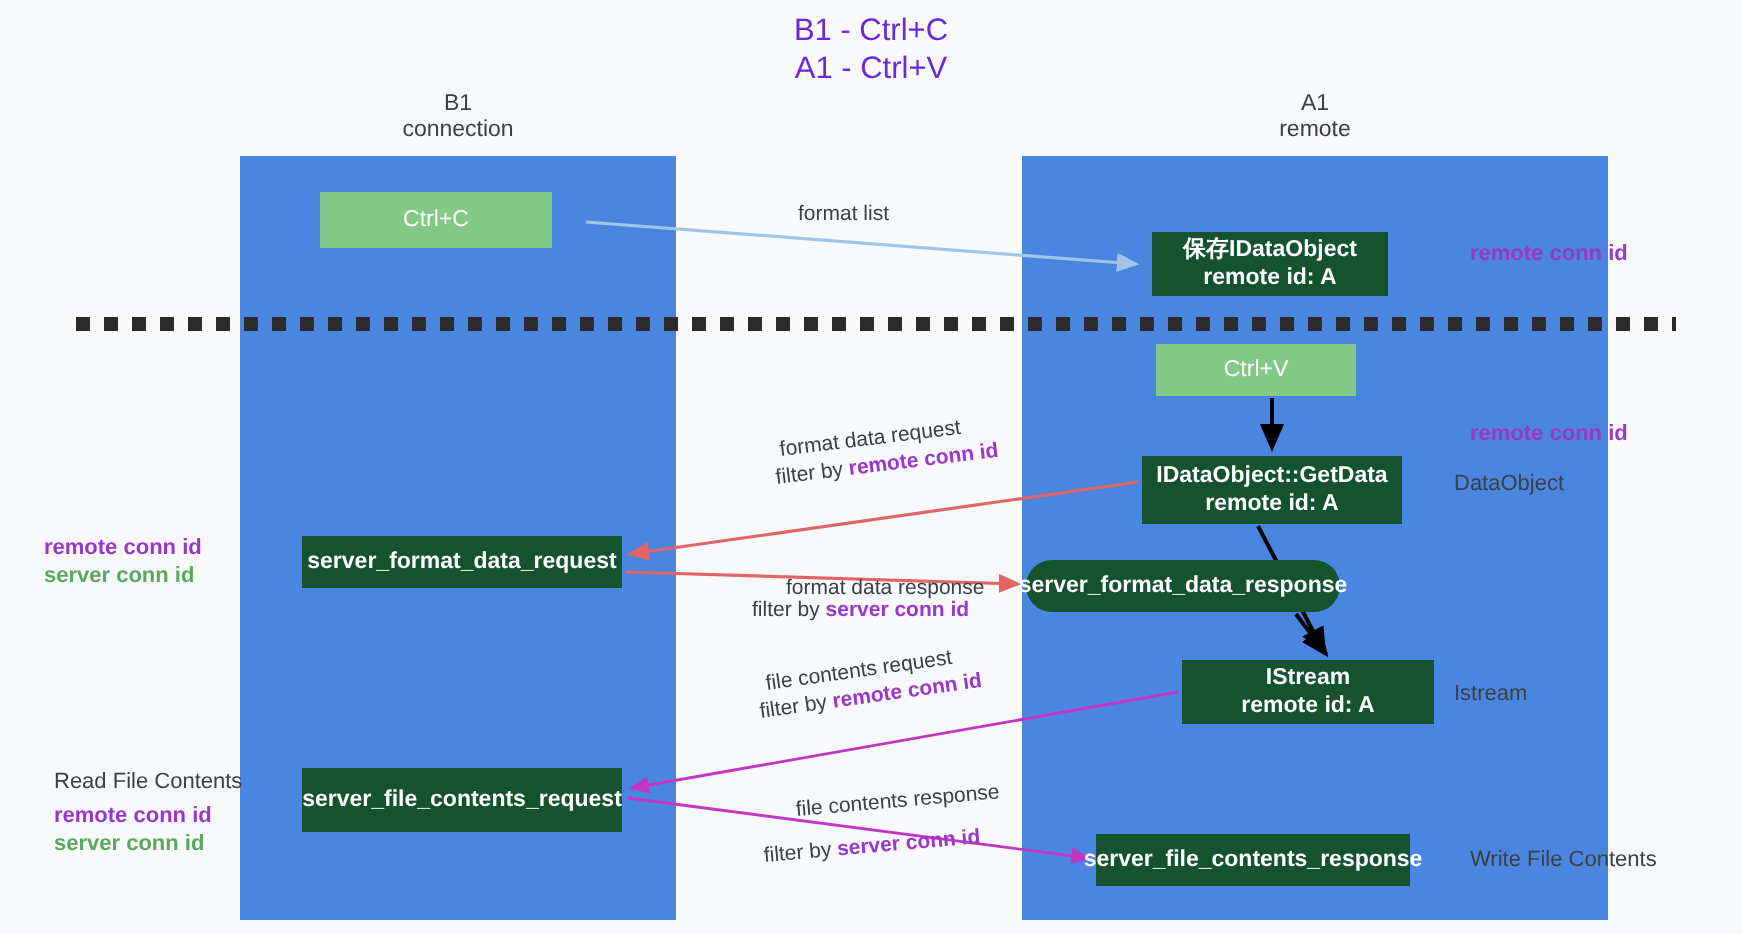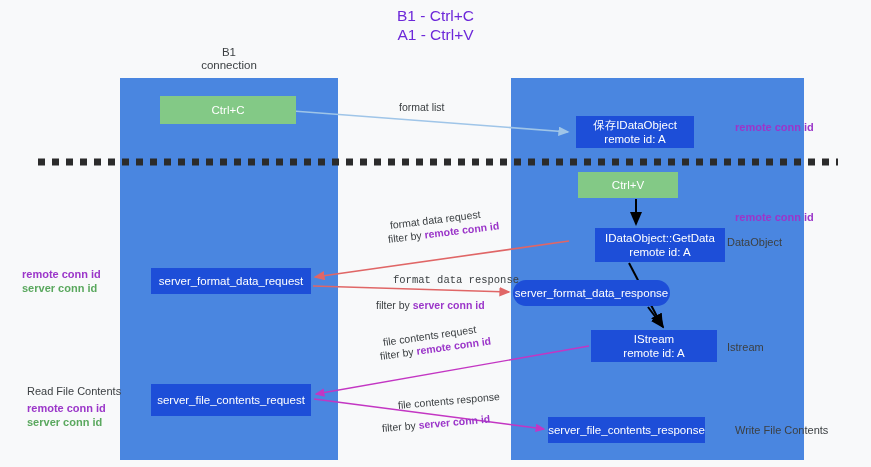--- a/index.html
+++ b/index.html
@@ -57,26 +57,26 @@
     flex-direction: column;
     align-items: center;
     justify-content: center;
     text-align: center;
     color: #ffffff;
     font-size: 11.5px;
     line-height: 14px;
     white-space: pre-line;
   }
   .node.green { background: #83c986; }
-  .node.orange { background: #1d4ed8; }
-
-  #n-ctrlc  { left: 160px; top: 96px;  width: 136px; height: 28px; }
+  .node.orange { background: #14532d; font-weight: bold; }
+
+  #n-ctrlc  { left: 160px; top: 96px;  width: 116px; height: 28px; }
   #n-idataobject { left: 576px; top: 116px; width: 118px; height: 32px; }
   #n-ctrlv  { left: 578px; top: 172px; width: 100px; height: 26px; }
-  #n-getdata{ left: 571px; top: 228px; width: 130px; height: 34px; margin-left: 24px; }
+  #n-getdata{ left: 571px; top: 228px; width: 130px; height: 34px; }
   #n-sfdreq { left: 151px; top: 268px; width: 160px; height: 26px; }
   #n-sfdresp{ left: 513px; top: 280px; width: 157px; height: 26px; border-radius: 13px; }
   #n-istream{ left: 591px; top: 330px; width: 126px; height: 32px; }
   #n-sfcreq { left: 151px; top: 384px; width: 160px; height: 32px; }
   #n-sfcresp{ left: 548px; top: 417px; width: 157px; height: 26px; }
 
   
   .side-note {
     font-size: 11px;
     line-height: 13.5px;
@@ -102,21 +102,21 @@
     line-height: 13px;
     color: #3c4043;
     white-space: nowrap;
   }
   .edge-label .purple { color: #9b36c9; font-weight: bold; }
 
   #lbl-format-list { left: 399px; top: 101px; }
 
   #lbl-fdreq   { left: 390px; top: 219px; transform: rotate(-7deg); transform-origin: left center; }
   #lbl-fdreq2  { left: 388px; top: 233px; transform: rotate(-7deg); transform-origin: left center; }
-  #lbl-fdresp  { left: 393px; top: 274px; font-family: Liberation Mono, monospace; }
+  #lbl-fdresp  { left: 393px; top: 288px; }
   #lbl-fdresp2 { left: 376px; top: 299px; }
 
   #lbl-fcreq   { left: 383px; top: 336px; transform: rotate(-8deg); transform-origin: left center; }
   #lbl-fcreq2  { left: 380px; top: 350px; transform: rotate(-8deg); transform-origin: left center; }
   #lbl-fcresp  { left: 398px; top: 399px; transform: rotate(-5deg); transform-origin: left center; }
   #lbl-fcresp2 { left: 382px; top: 422px; transform: rotate(-5deg); transform-origin: left center; }
 
   #edges { left: 0; top: 0; width: 871px; height: 467px; }
 </style>
 </head>
@@ -125,20 +125,22 @@
 <div id="stage">
 
   <div class="abs lane" id="lane-b1"></div>
   <div class="abs lane" id="lane-a1"></div>
 
   <div class="abs" id="title">B1 - Ctrl+C
 A1 - Ctrl+V</div>
 
   <div class="abs col-header" id="hdr-b1">B1
 connection</div>
+  <div class="abs col-header" id="hdr-a1">A1
+remote</div>
 
   <svg class="abs" id="edges" viewBox="0 0 871 467">
     <defs>
       <marker id="ah-blue" markerWidth="7" markerHeight="7" refX="6" refY="3" orient="auto">
         <path d="M0,0 L7,3 L0,6 z" fill="#9fc5e8"></path>
       </marker>
       <marker id="ah-red" markerWidth="7" markerHeight="7" refX="6" refY="3" orient="auto">
         <path d="M0,0 L7,3 L0,6 z" fill="#e06666"></path>
       </marker>
       <marker id="ah-magenta" markerWidth="7" markerHeight="7" refX="6" refY="3" orient="auto">

